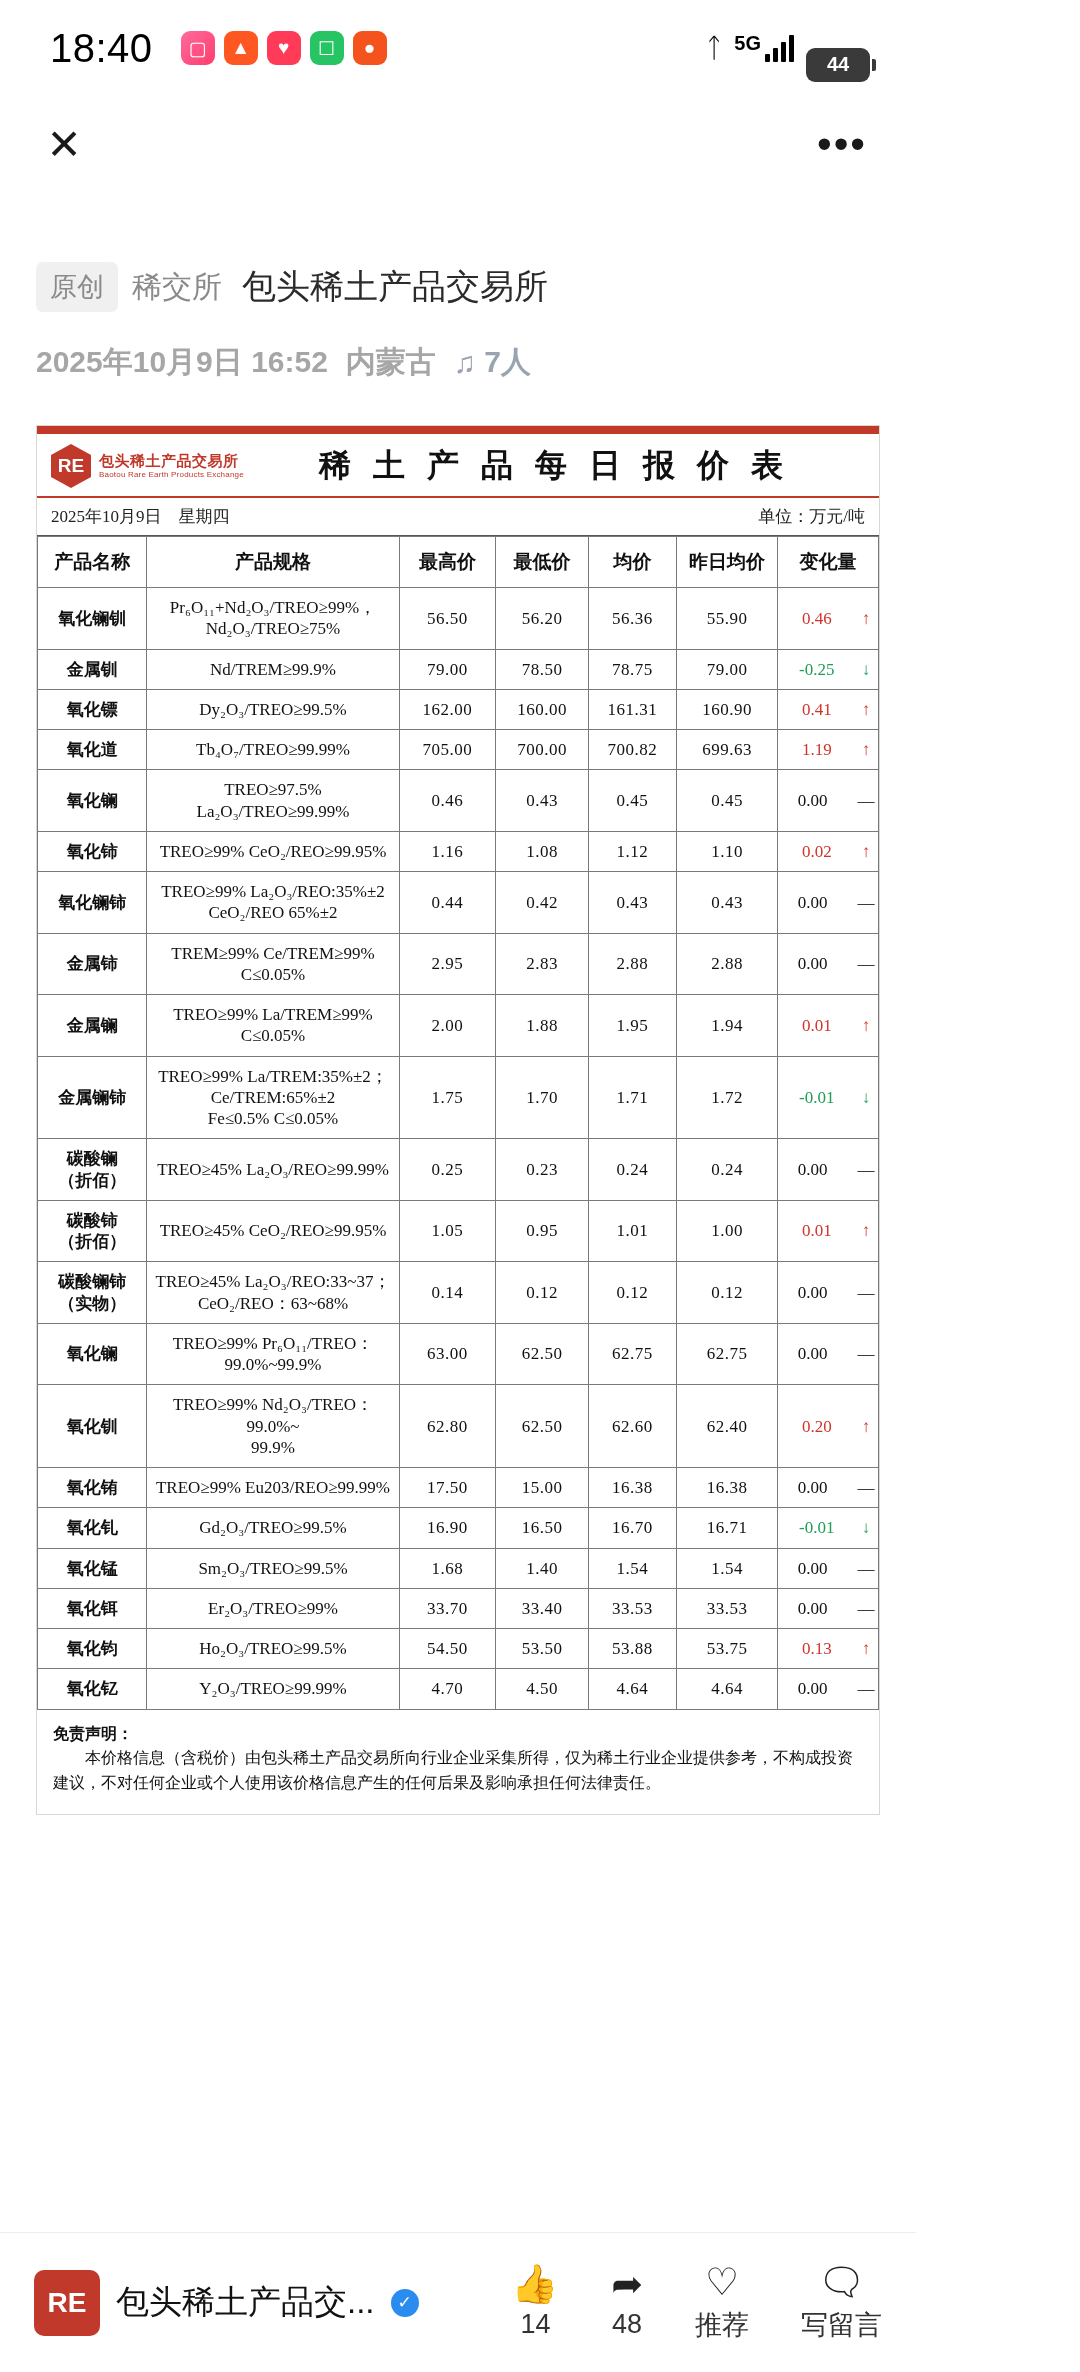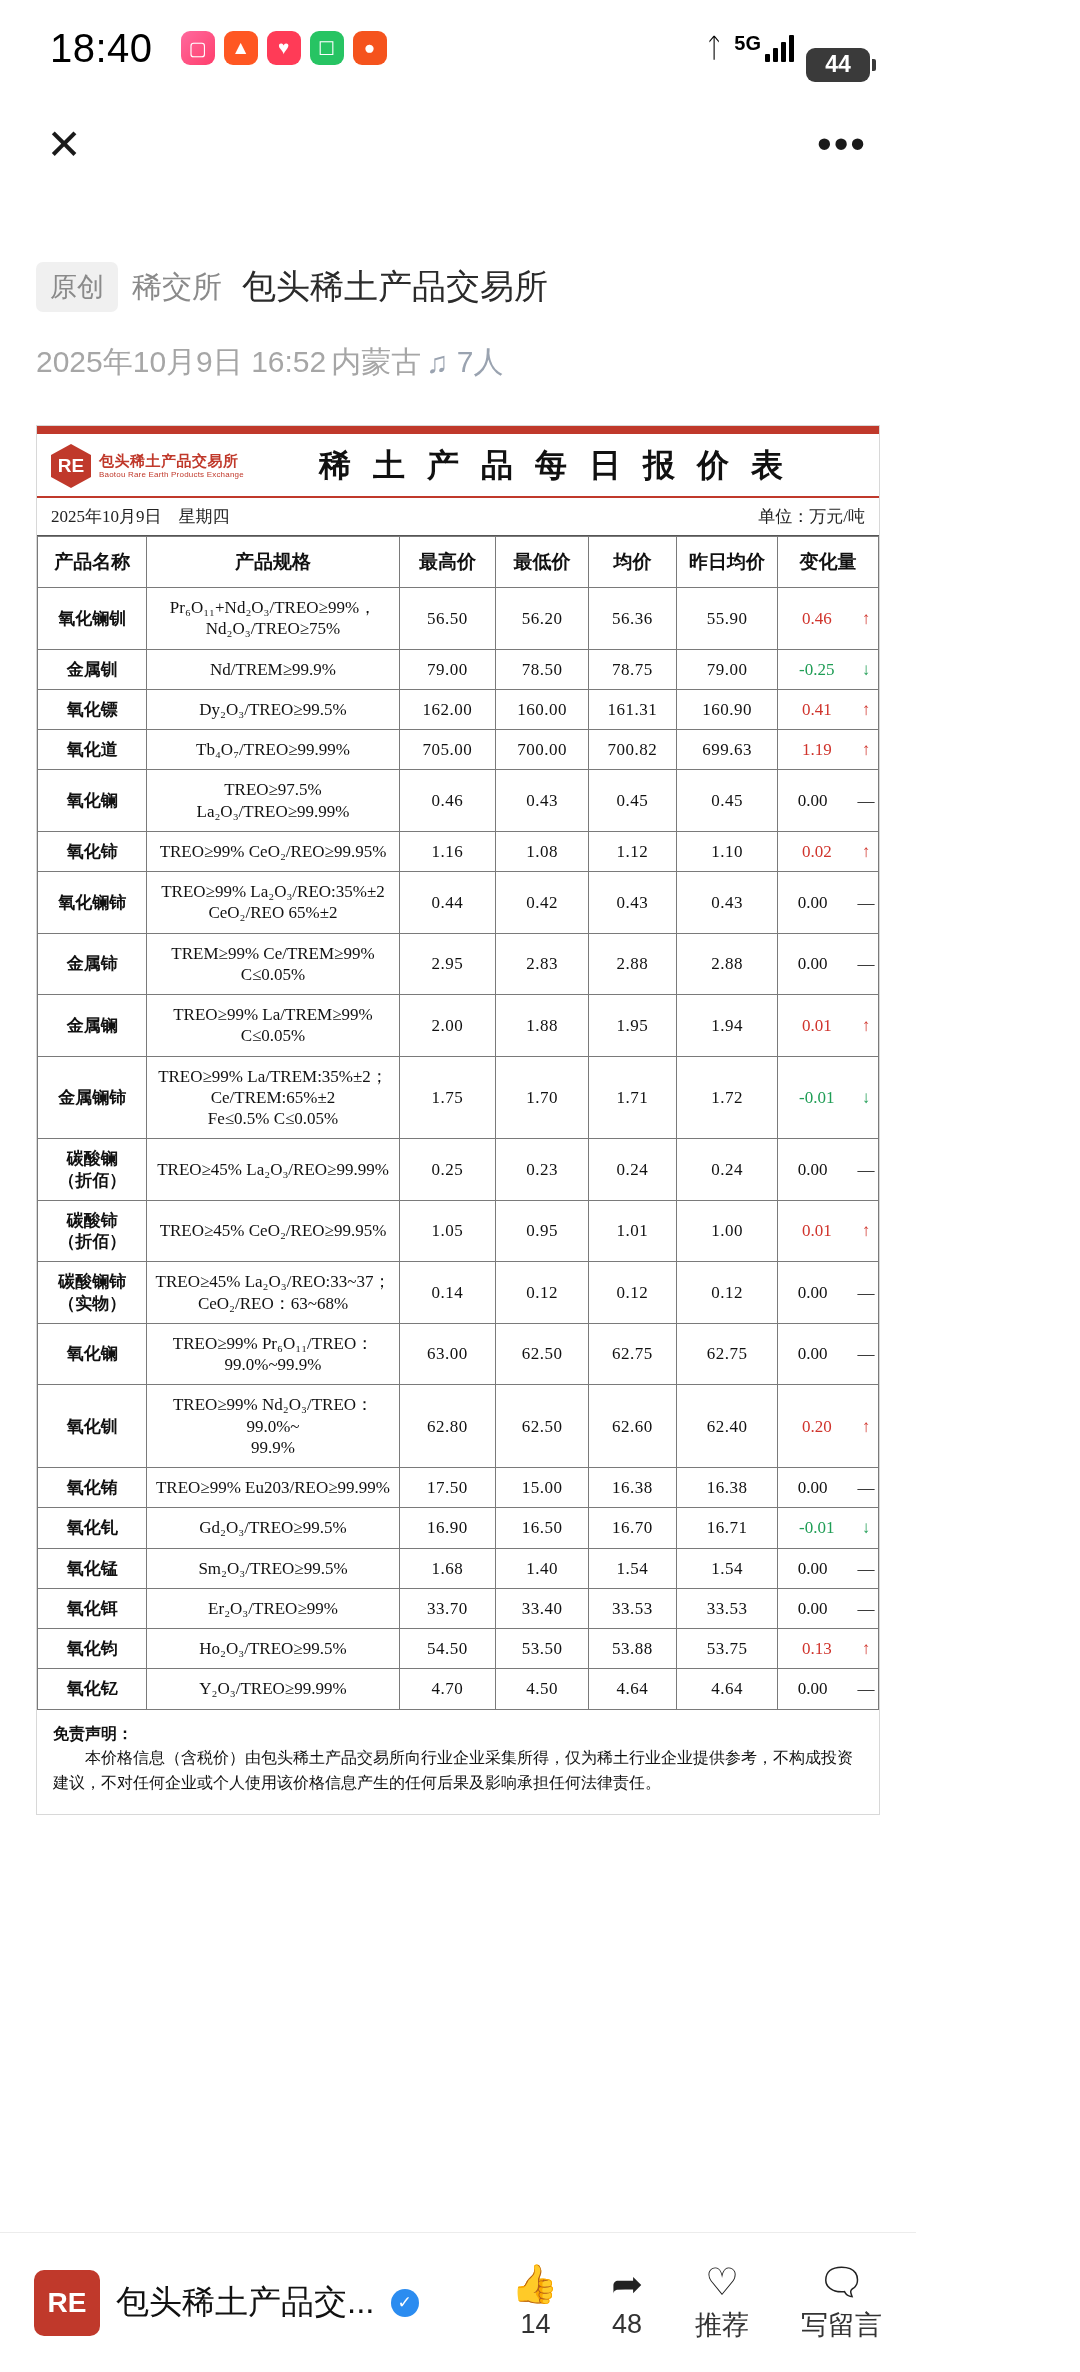--- a/index.html
+++ b/index.html
@@ -64,21 +64,21 @@
   .bars i { display: block; width: 5px; background: #000; border-radius: 1px; }
   .bars i:nth-child(1) { height: 8px; }
   .bars i:nth-child(2) { height: 14px; }
   .bars i:nth-child(3) { height: 20px; }
   .bars i:nth-child(4) { height: 27px; }
   .battery {
     min-width: 64px; height: 34px;
     background: #3a3a3a;
     border-radius: 9px;
     color: #fff;
-    font-size: 23px; font-weight: 600;
+    font-size: 20px; font-weight: 600;
     display: flex; align-items: center; justify-content: center;
     padding: 0 9px;
     position: relative;
     margin-top: 33px;
   }
   .battery:after {
     content: "";
     position: absolute; right: -6px; top: 11px;
     width: 4px; height: 12px; background: #3a3a3a;
     border-radius: 0 2px 2px 0;
@@ -133,24 +133,25 @@
   }
   .meta-author {
     font-size: 34px;
     color: #2b2b2b;
     font-weight: 500;
     margin-left: 6px;
   }
   .meta-row2 {
     display: flex;
     align-items: center;
-    gap: 5px;
+    gap: 18px;
     margin-top: 30px;
     color: #a6a6a6;
     font-size: 30px;
+    font-weight: bold;
   }
   .listen {
     display: flex; align-items: center; gap: 8px;
     color: #9aa3b0;
   }
   .headphone { font-size: 30px; }
 
   
   .table-card {
     margin: 42px 36px 0 36px;

